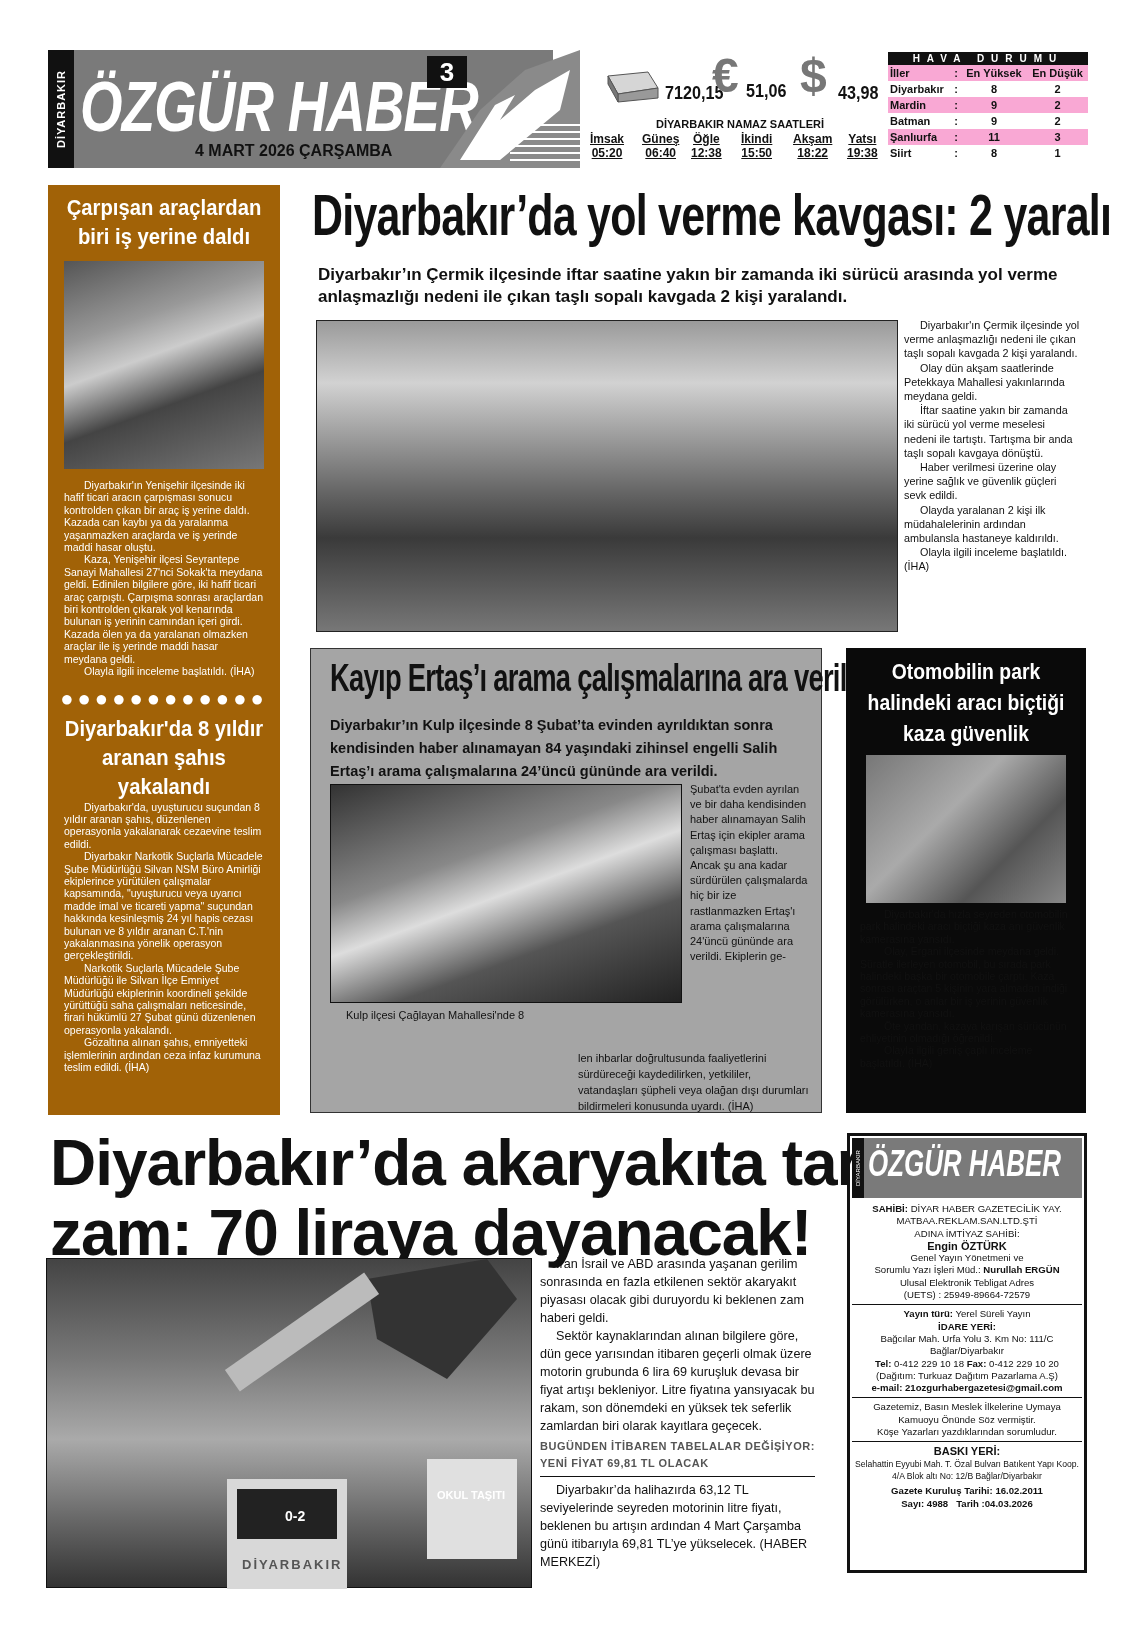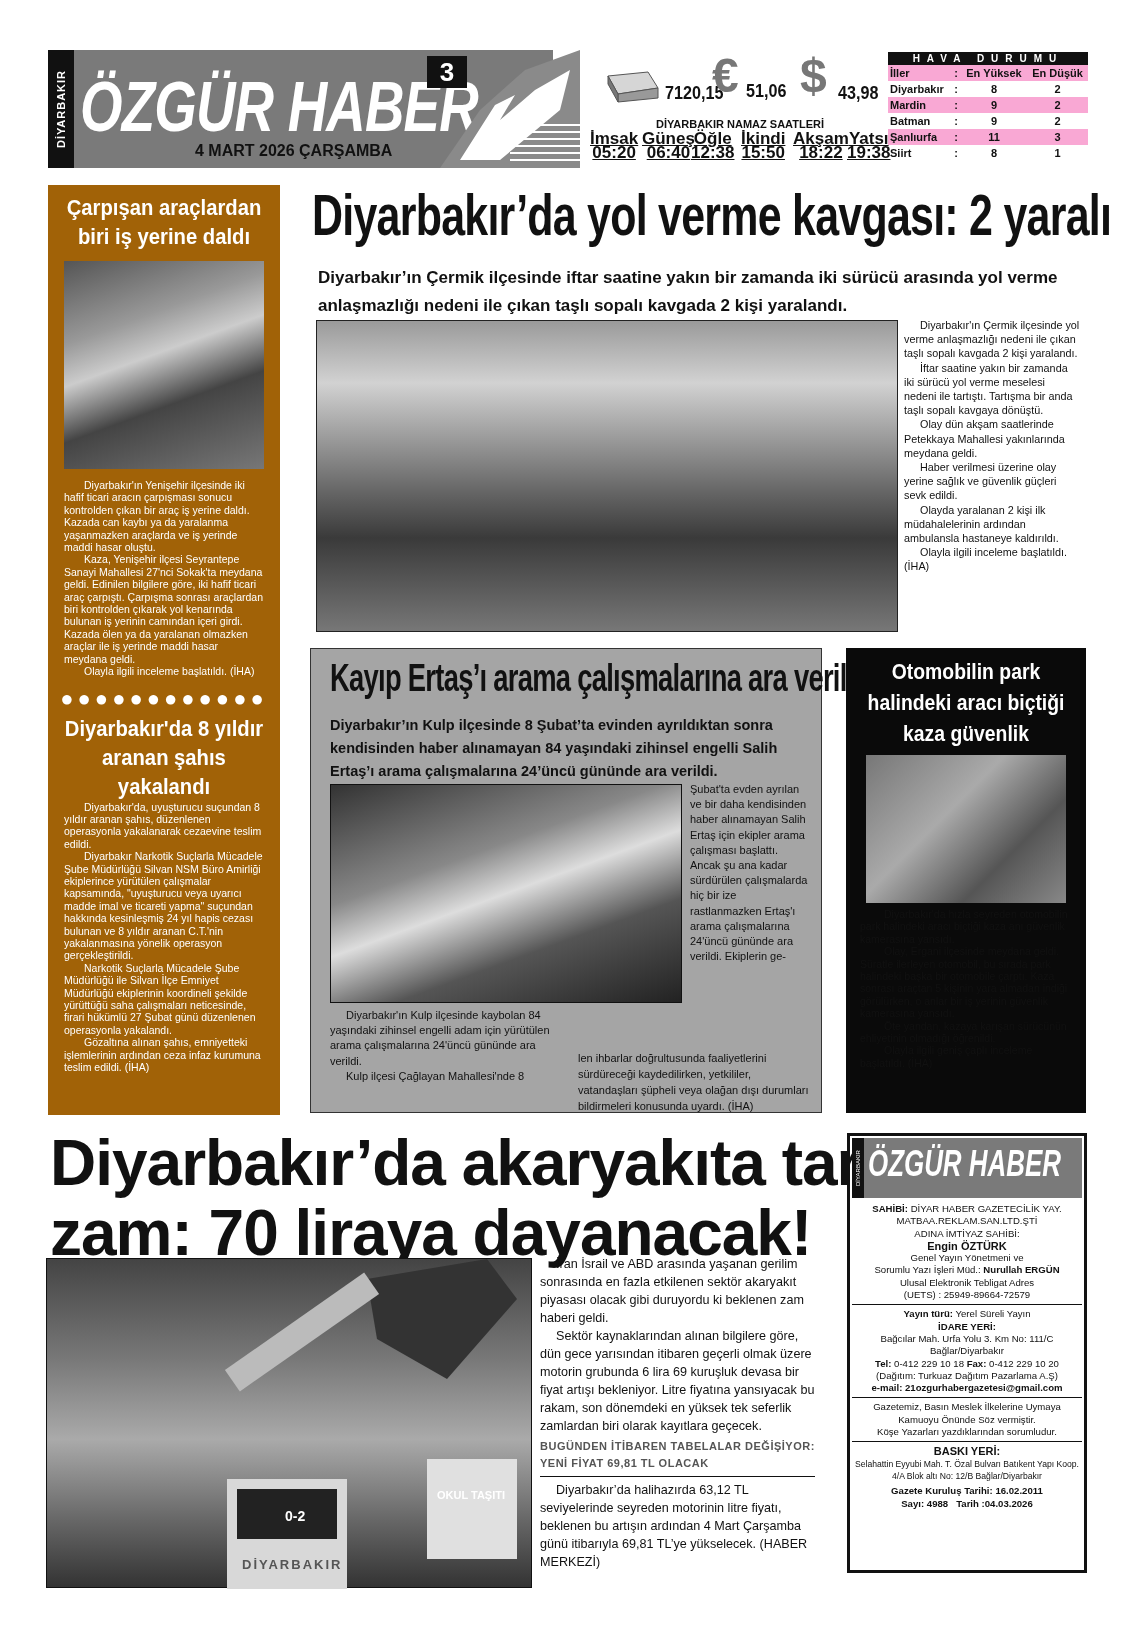--- a/index.html
+++ b/index.html
@@ -16,38 +16,38 @@
     font-family: "Liberation Sans Narrow", "Liberation Sans", sans-serif; transform: scaleX(0.78); transform-origin: left; letter-spacing: -1px; line-height: 1; }
   .page-num { left: 427px; top: 56px; width: 40px; height: 32px; background: #111; color: #fff; font-size: 26px; font-weight: bold; text-align: center; line-height: 32px; }
   .mast-date { left: 195px; top: 142px; font-size: 16px; font-weight: bold; color: #111; }
   .wing { left: 440px; top: 50px; width: 140px; height: 118px; }
 
   
   .goldbar { left: 600px; top: 68px; width: 60px; height: 36px; }
   .cur-val { font-size: 19px; font-weight: bold; transform: scaleX(0.85); transform-origin: left; }
   .cur-sym { font-size: 48px; font-weight: bold; color: #777; line-height: 1; }
   .prayer-title { left: 600px; top: 118px; width: 280px; text-align: center; font-size: 11px; font-weight: bold; }
-  .prayer-col { top: 132px; font-size: 17px; font-weight: bold; text-decoration: underline; text-align: center; line-height: 14px; }
+  .prayer-col { top: 132px; font-size: 12px; font-weight: bold; text-decoration: underline; text-align: center; line-height: 14px; }
 
   
   .weather { left: 888px; top: 52px; width: 200px; font-size: 11px; font-weight: bold; }
   .weather .wh { background: #111; color: #fff; text-align: center; letter-spacing: 7px; font-size: 10px; height: 13px; line-height: 13px; }
   .weather table { width: 100%; border-collapse: collapse; }
   .weather td { height: 16px; padding: 0 2px; }
   .weather tr.g td { background: #f9a8d4; }
 
   
   .leftcol { left: 48px; top: 185px; width: 232px; height: 930px; background: #a16207; color: #fff; }
   .leftcol h2 { font-size: 22px; text-align: center; line-height: 29px; font-weight: bold; margin-top: 8px; transform: scaleX(0.92); }
   .leftcol p { font-size: 10.5px; line-height: 12.4px; text-indent: 20px; padding: 0 16px; }
   .dots { text-align: center; font-size: 22px; letter-spacing: 4px; margin: 8px 0 2px 0; }
 
   
   .h1 { left: 312px; top: 186px; font-size: 58px; font-weight: bold; white-space: nowrap; transform: scaleX(0.74); transform-origin: left; letter-spacing: -1px; line-height: 1; }
-  .spot { left: 318px; top: 264px; width: 780px; font-size: 17px; font-weight: bold; line-height: 28px; }
+  .spot { left: 318px; top: 264px; width: 780px; font-size: 17px; font-weight: bold; line-height: 22px; }
   .photo { background: linear-gradient(180deg,#9a9a9a 0%,#d2d2d2 20%,#666 55%,#3a3a3a 70%,#777 100%); border: 1px solid #222; }
   .right-text { left: 904px; top: 318px; width: 176px; font-size: 10.8px; line-height: 14.2px; }
   .right-text p { text-indent: 16px; }
 
   
   .graybox { left: 310px; top: 648px; width: 512px; height: 465px; background: #a5a5a5; border: 1px solid #333; }
   .g-h { left: 330px; top: 658px; font-size: 38px; font-weight: bold; white-space: nowrap; transform: scaleX(0.72); transform-origin: left; letter-spacing: -1px; line-height: 1.1; }
   .g-spot { left: 330px; top: 714px; width: 470px; font-size: 14.5px; font-weight: bold; line-height: 23px; }
   .g-photo { left: 330px; top: 784px; width: 352px; height: 219px; background: linear-gradient(160deg,#333 0%,#888 35%,#ddd 50%,#555 70%,#222 100%); border: 1px solid #111; }
   .g-side { left: 690px; top: 782px; width: 118px; font-size: 11px; line-height: 15.2px; }
@@ -192,34 +192,33 @@
   <p>Diyarbakır Narkotik Suçlarla Mücadele Şube Müdürlüğü Silvan NSM Büro Amirliği ekiplerince yürütülen çalışmalar kapsamında, "uyuşturucu veya uyarıcı madde imal ve ticareti yapma" suçundan hakkında kesinleşmiş 24 yıl hapis cezası bulunan ve 8 yıldır aranan C.T.'nin yakalanmasına yönelik operasyon gerçekleştirildi.</p>
   <p>Narkotik Suçlarla Mücadele Şube Müdürlüğü ile Silvan İlçe Emniyet Müdürlüğü ekiplerinin koordineli şekilde yürüttüğü saha çalışmaları neticesinde, firari hükümlü 27 Şubat günü düzenlenen operasyonla yakalandı.</p>
   <p>Gözaltına alınan şahıs, emniyetteki işlemlerinin ardından ceza infaz kurumuna teslim edildi. (İHA)</p>
 </div>
 
 <div class="abs h1">Diyarbakır’da yol verme kavgası: 2 yaralı</div>
 <div class="abs spot">Diyarbakır’ın Çermik ilçesinde iftar saatine yakın bir zamanda iki sürücü arasında yol verme anlaşmazlığı nedeni ile çıkan taşlı sopalı kavgada 2 kişi yaralandı.</div>
 <div class="abs photo" style="left:316px;top:320px;width:582px;height:312px;"></div>
 <div class="abs right-text">
   <p>Diyarbakır'ın Çermik ilçesinde yol verme anlaşmazlığı nedeni ile çıkan taşlı sopalı kavgada 2 kişi yaralandı.</p>
+  <p>Olay dün akşam saatlerinde Petekkaya Mahallesi yakınlarında meydana geldi.</p>
   <p>İftar saatine yakın bir zamanda iki sürücü yol verme meselesi nedeni ile tartıştı. Tartışma bir anda taşlı sopalı kavgaya dönüştü.</p>
-  <p>Olay dün akşam saatlerinde Petekkaya Mahallesi yakınlarında meydana geldi.</p>
   <p>Haber verilmesi üzerine olay yerine sağlık ve güvenlik güçleri sevk edildi.</p>
   <p>Olayda yaralanan 2 kişi ilk müdahalelerinin ardından ambulansla hastaneye kaldırıldı.</p>
   <p>Olayla ilgili inceleme başlatıldı. (İHA)</p>
 </div>
 
 <div class="abs graybox"></div>
 <div class="abs g-h">Kayıp Ertaş’ı arama çalışmalarına ara verildi</div>
 <div class="abs g-spot">Diyarbakır’ın Kulp ilçesinde 8 Şubat’ta evinden ayrıldıktan sonra kendisinden haber alınamayan 84 yaşındaki zihinsel engelli Salih Ertaş’ı arama çalışmalarına 24’üncü gününde ara verildi.</div>
 <div class="abs g-photo"></div>
 <div class="abs g-side">Şubat'ta evden ayrılan ve bir daha kendisinden haber alınamayan Salih Ertaş için ekipler arama çalışması başlattı. Ancak şu ana kadar sürdürülen çalışmalarda hiç bir ize rastlanmazken Ertaş'ı arama çalışmalarına 24'üncü gününde ara verildi. Ekiplerin ge-</div>
 <div class="abs g-cap">
-  <p>Diyarbakır'ın Kulp ilçesinde kaybolan 84 yaşındaki zihinsel engelli adam için yürütülen arama çalışmalarına 24'üncü gününde ara verildi.</p>
   <p>Kulp ilçesi Çağlayan Mahallesi'nde 8</p>
 </div>
 <div class="abs g-cont">len ihbarlar doğrultusunda faaliyetlerini sürdüreceği kaydedilirken, yetkililer, vatandaşları şüpheli veya olağan dışı durumları bildirmeleri konusunda uyardı. (İHA)</div>
 
 <div class="abs rbox">
   <h2>Otomobilin park halindeki aracı biçtiği kaza güvenlik kamerasında</h2>
 </div>
 <div class="abs r-photo"></div>
 <div class="abs r-text">
   <p>Diyarbakır'da hızla seyreden otomobilin park halindeki aracı biçtiği kaza anı güvenlik kamerasına yansıdı.</p>

